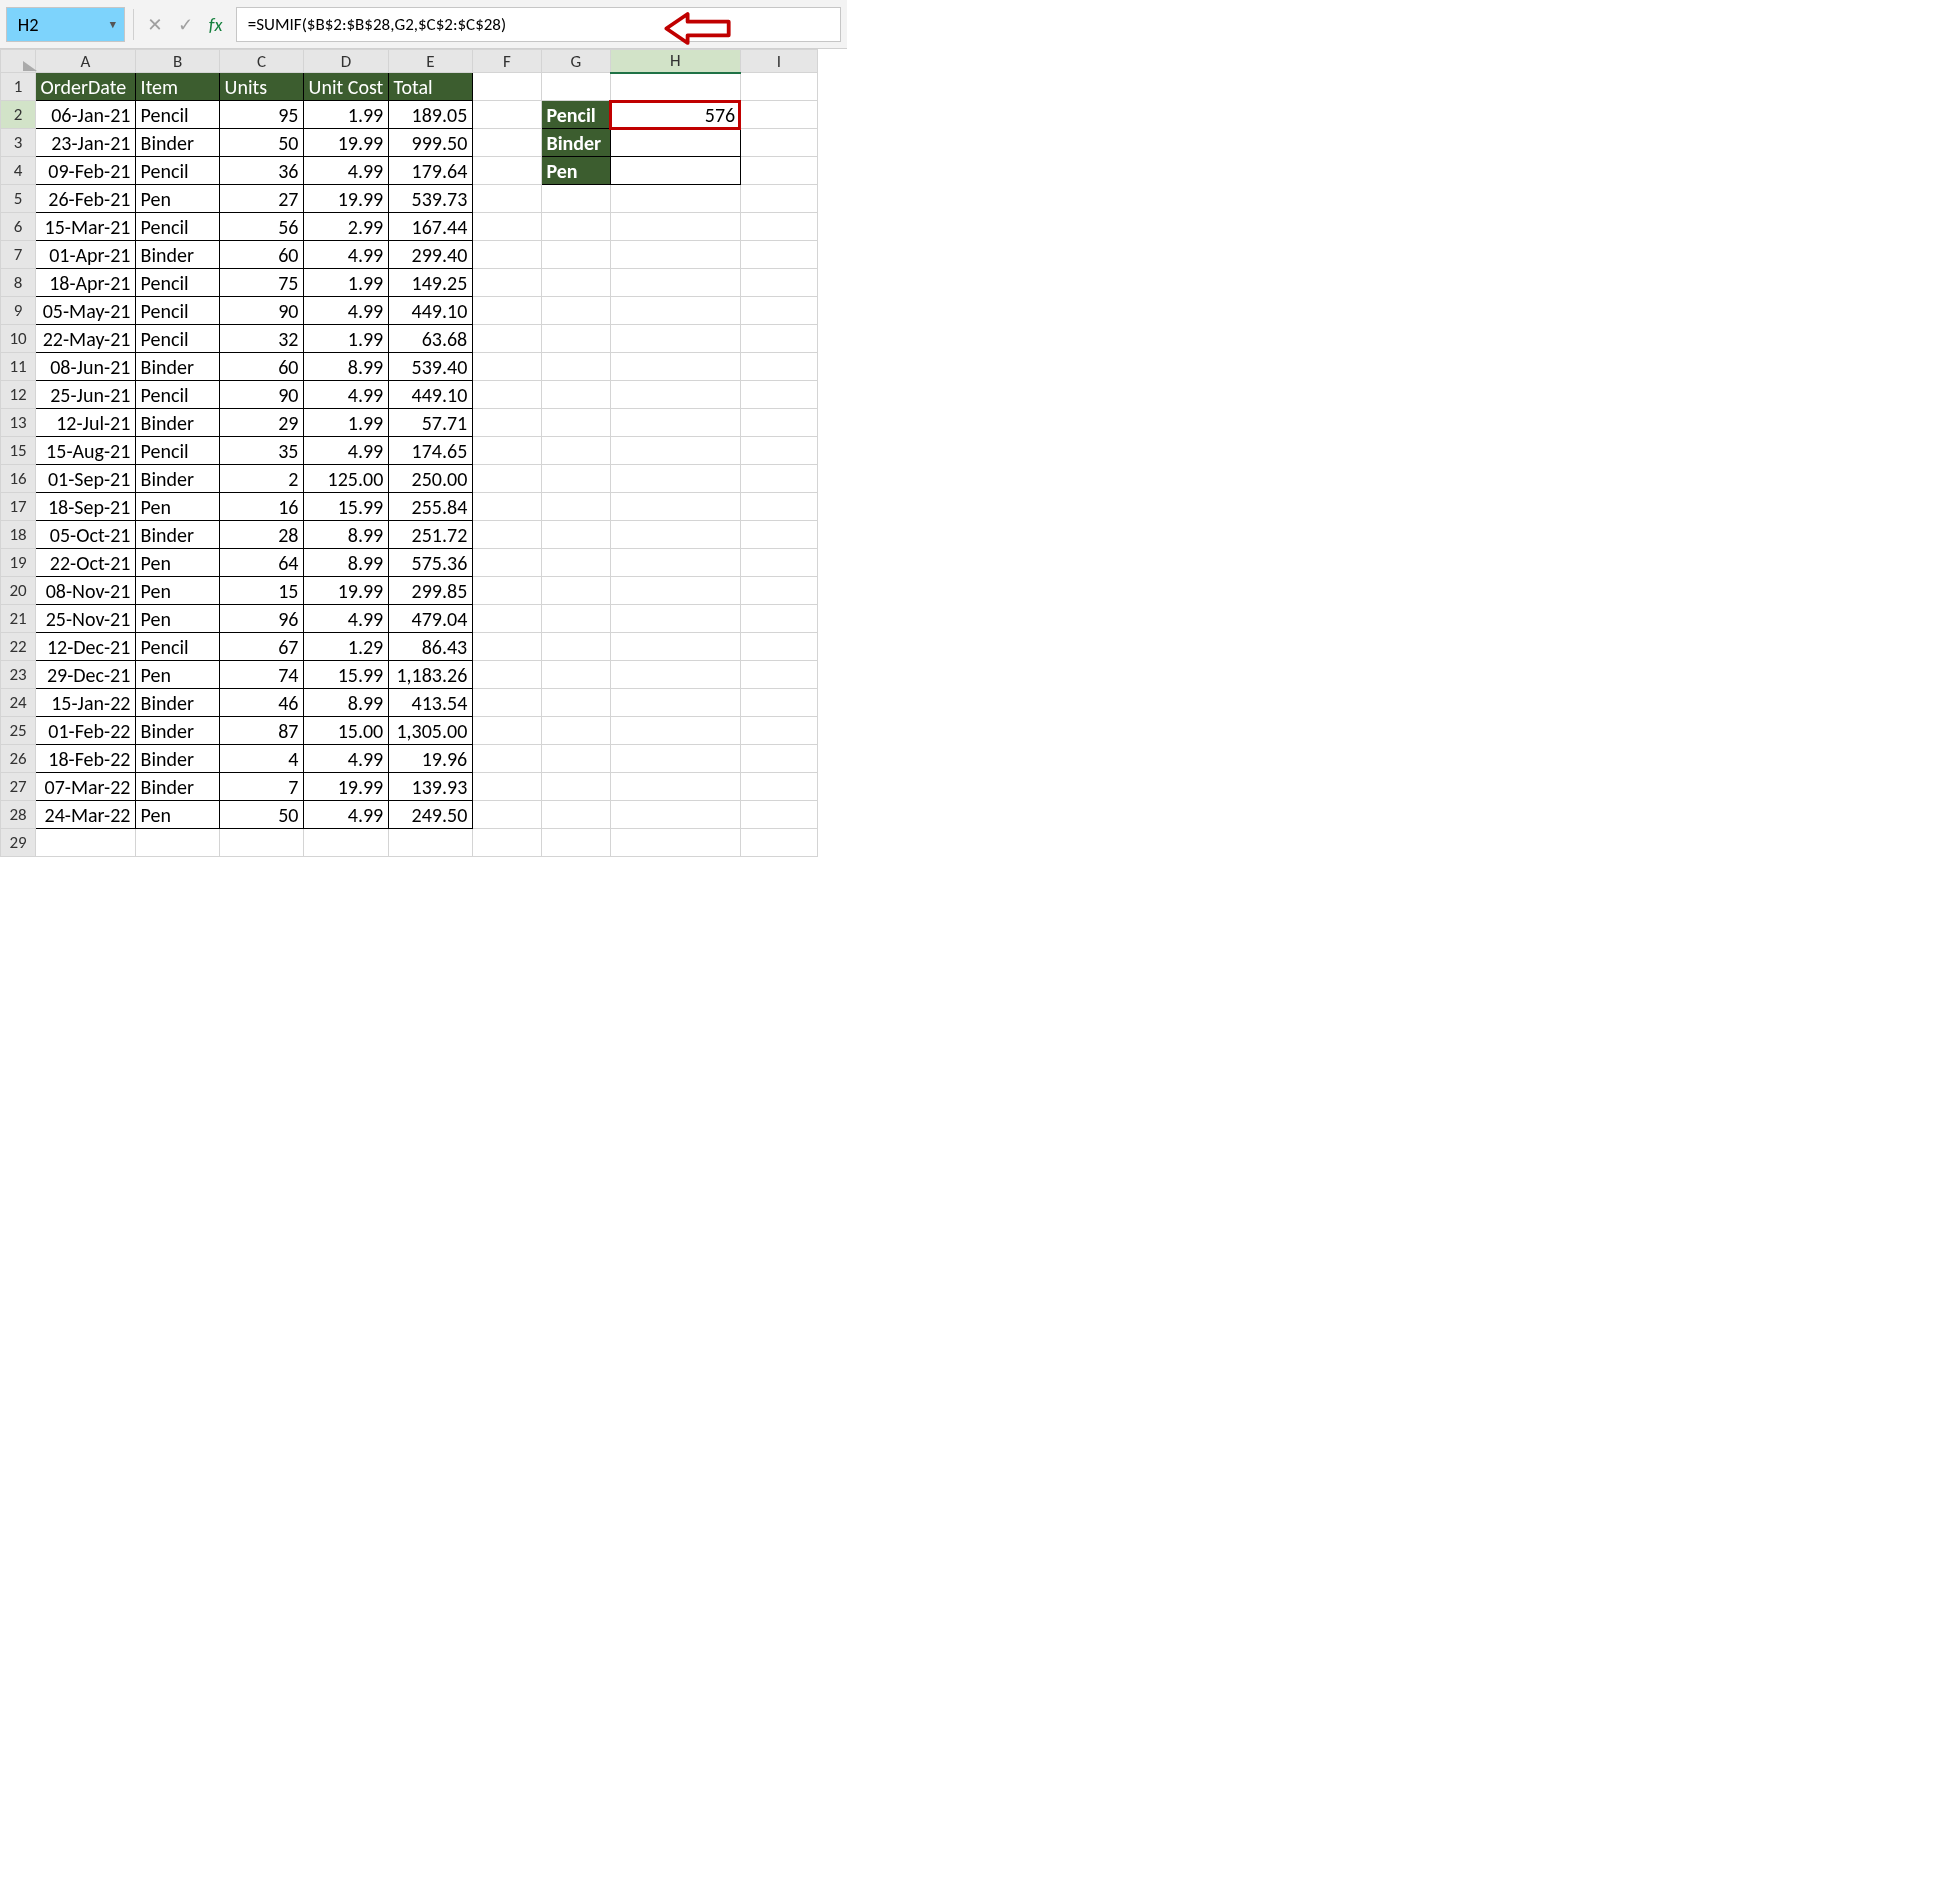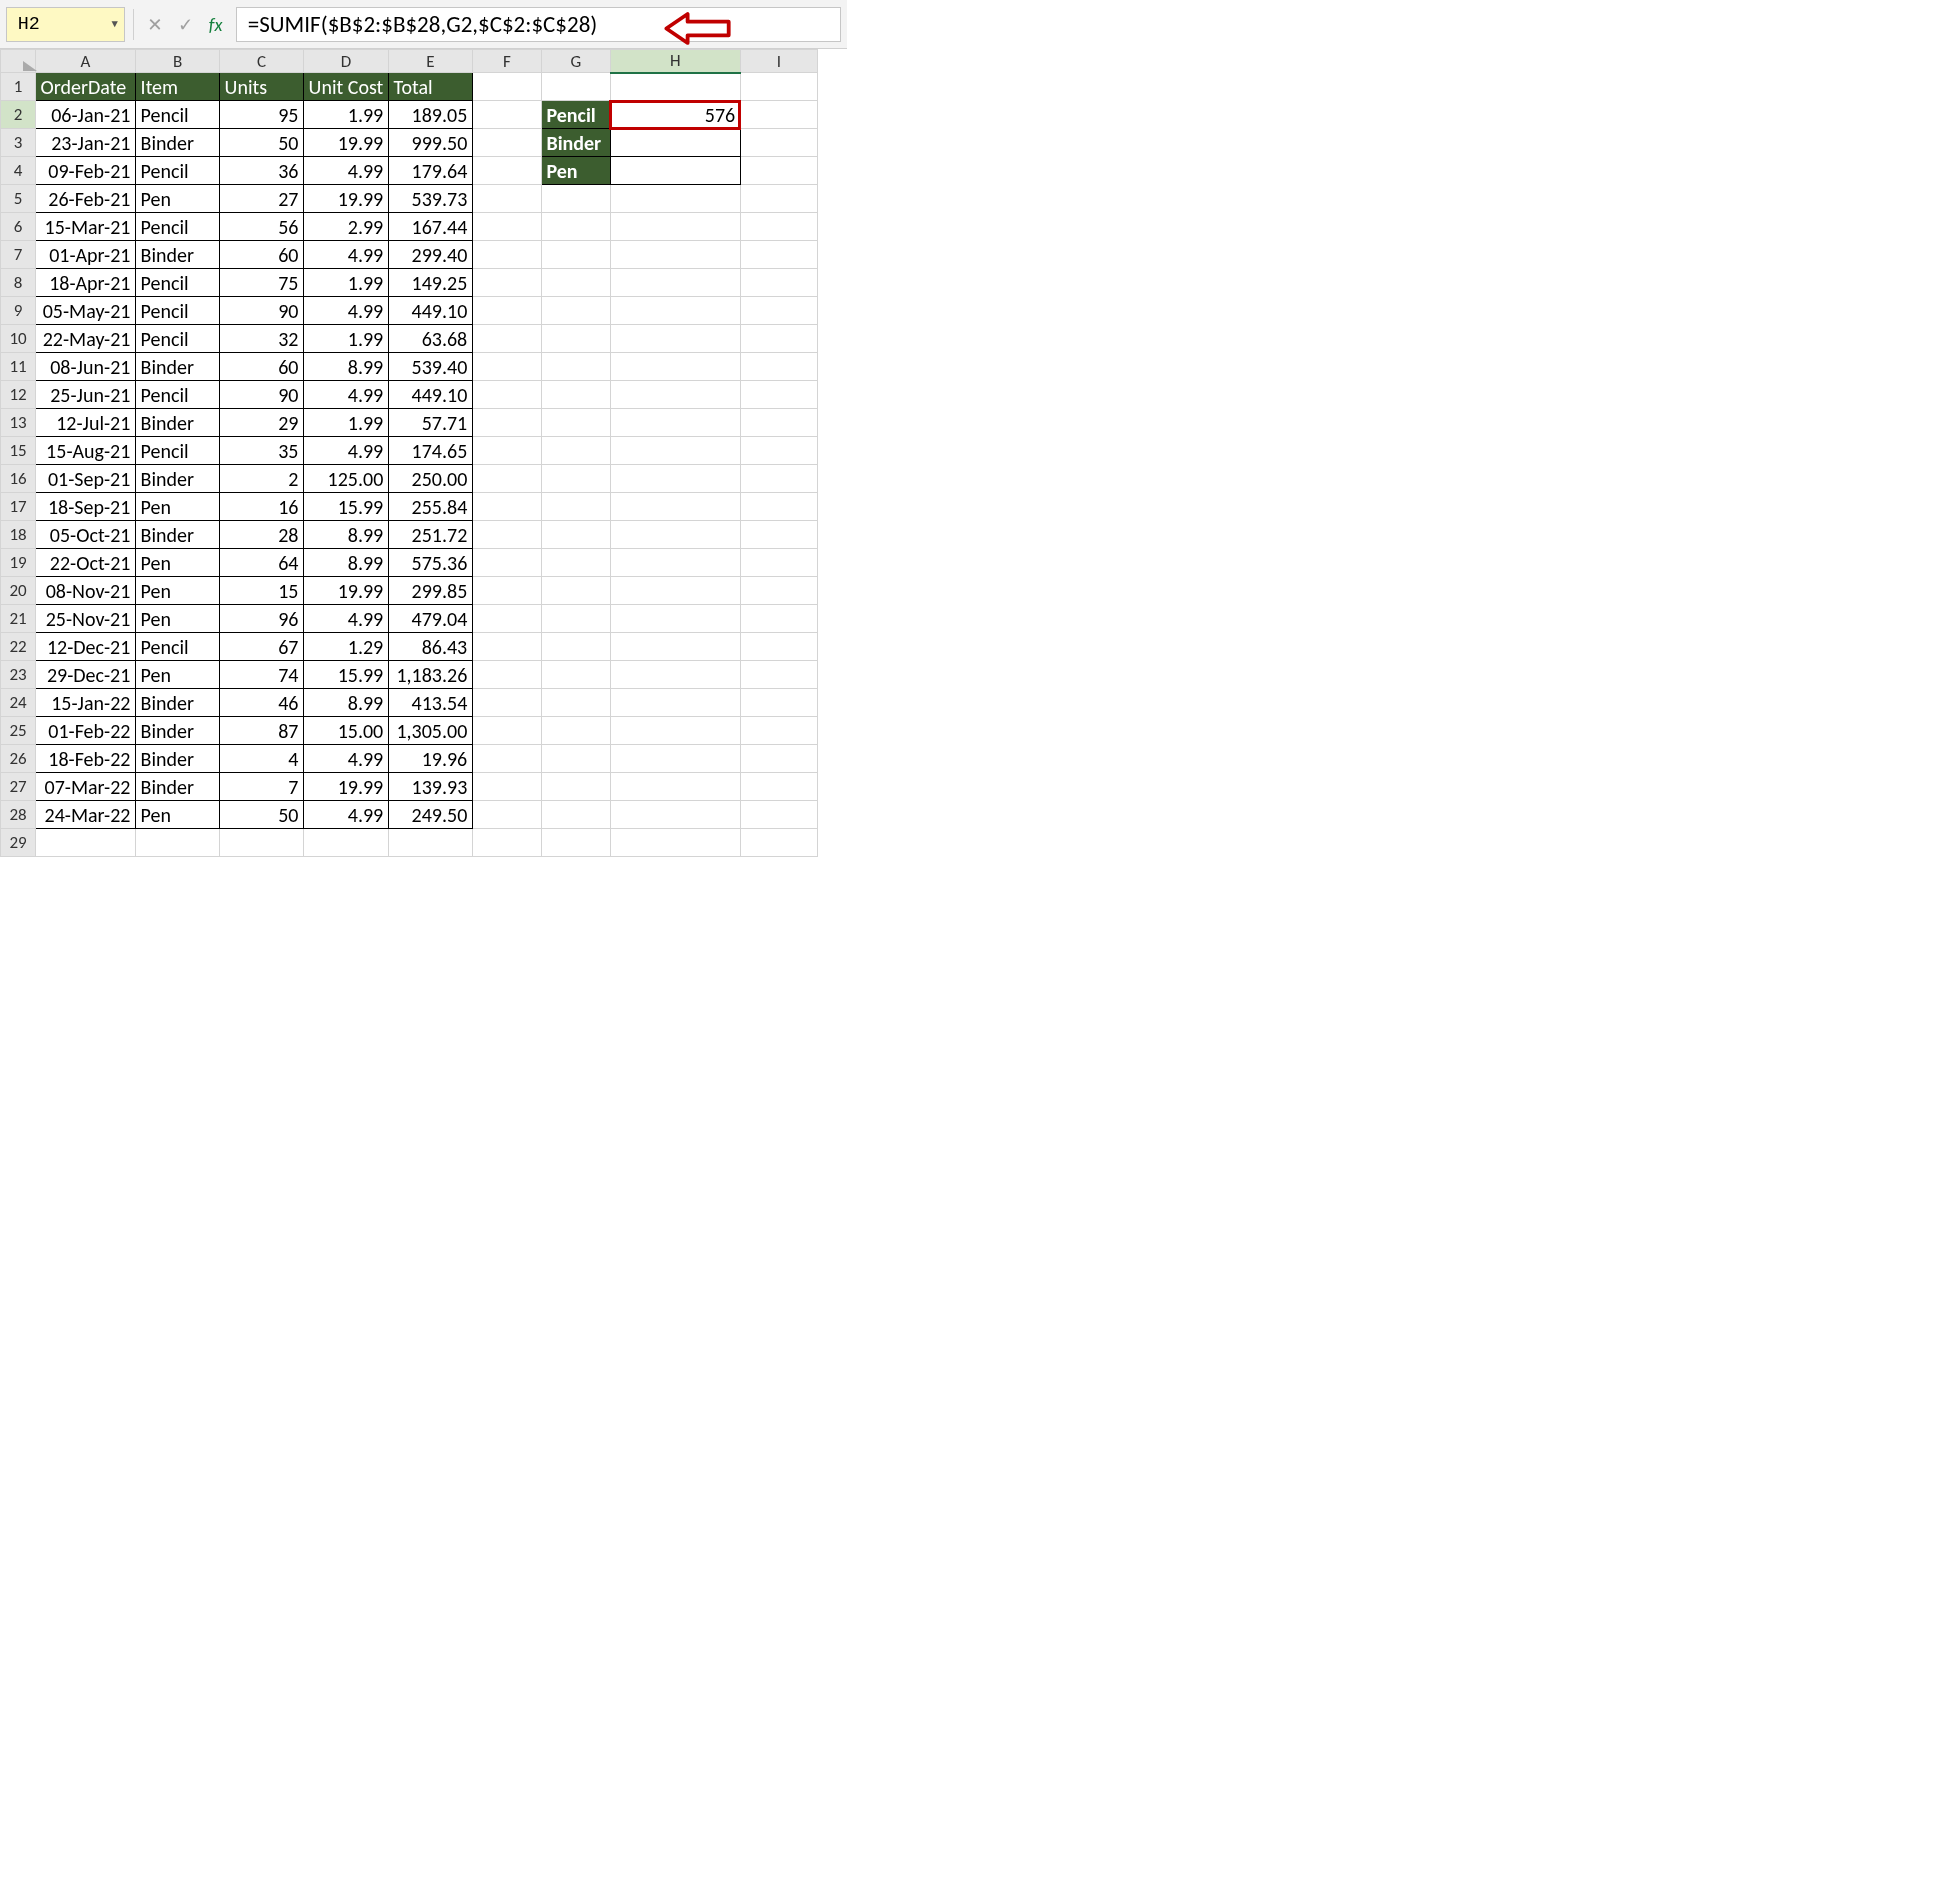--- a/index.html
+++ b/index.html
@@ -20,28 +20,27 @@
     align-items: center;
     background: #f3f3f3;
     border-bottom: 0.8px solid #d0d0d0;
     padding: 4.6px 6.1px;
     gap: 7.7px;
     height: 49px;
   }
   .name-box {
     width: 119px;
     height: 35px;
-    background: #fef9c3;
+    background: #7dd3fc;
     border: 0.8px solid #c6c6c6;
     display: flex;
     align-items: center;
     justify-content: space-between;
     padding: 0 6.1px 0 10.7px;
     font-size: 18.4px;
-    font-family: Liberation Mono, monospace;
   }
   .name-box .dd {
     font-size: 10.7px;
     color: #555;
   }
   .fb-sep {
     width: 0.8px; height: 31px; background: #d0d0d0;
   }
   .fb-icons {
     display: flex; align-items: center; gap: 15.3px;
@@ -51,21 +50,21 @@
   .fb-icons span { font-size: 18.4px; }
   .fx-label { font-style: italic; color: #15803d; font-size: 17px; }
   .formula-input {
     flex: 1;
     background: #fff;
     border: 0.8px solid #c6c6c6;
     height: 35px;
     display: flex;
     align-items: center;
     padding: 0 10.7px;
-    font-size: 23px;
+    font-size: 17px;
     position: relative;
   }
   .arrow-annot {
     position: absolute;
     left: 663px;
     top: 10.7px;
     pointer-events: none;
   }
   .sheet {
     position: relative;

